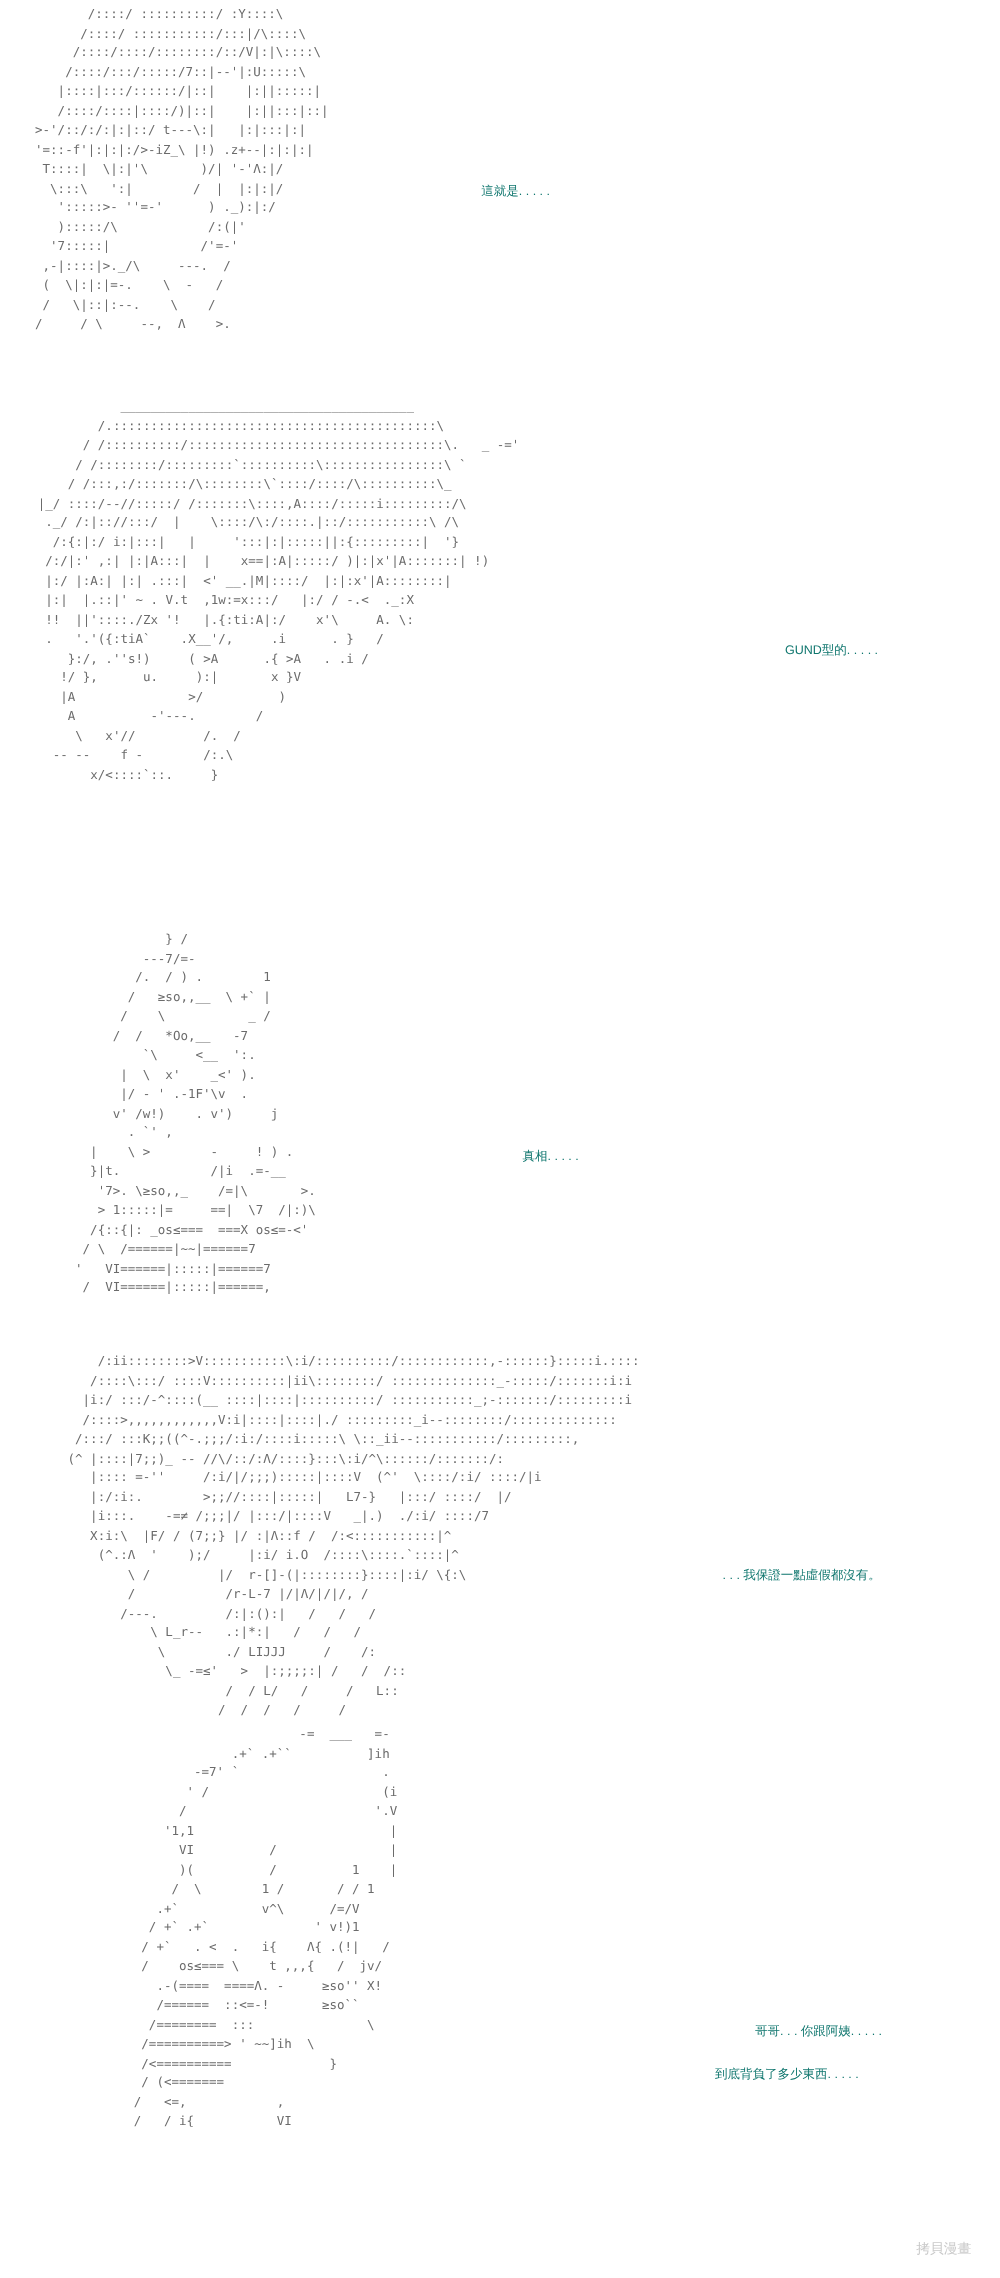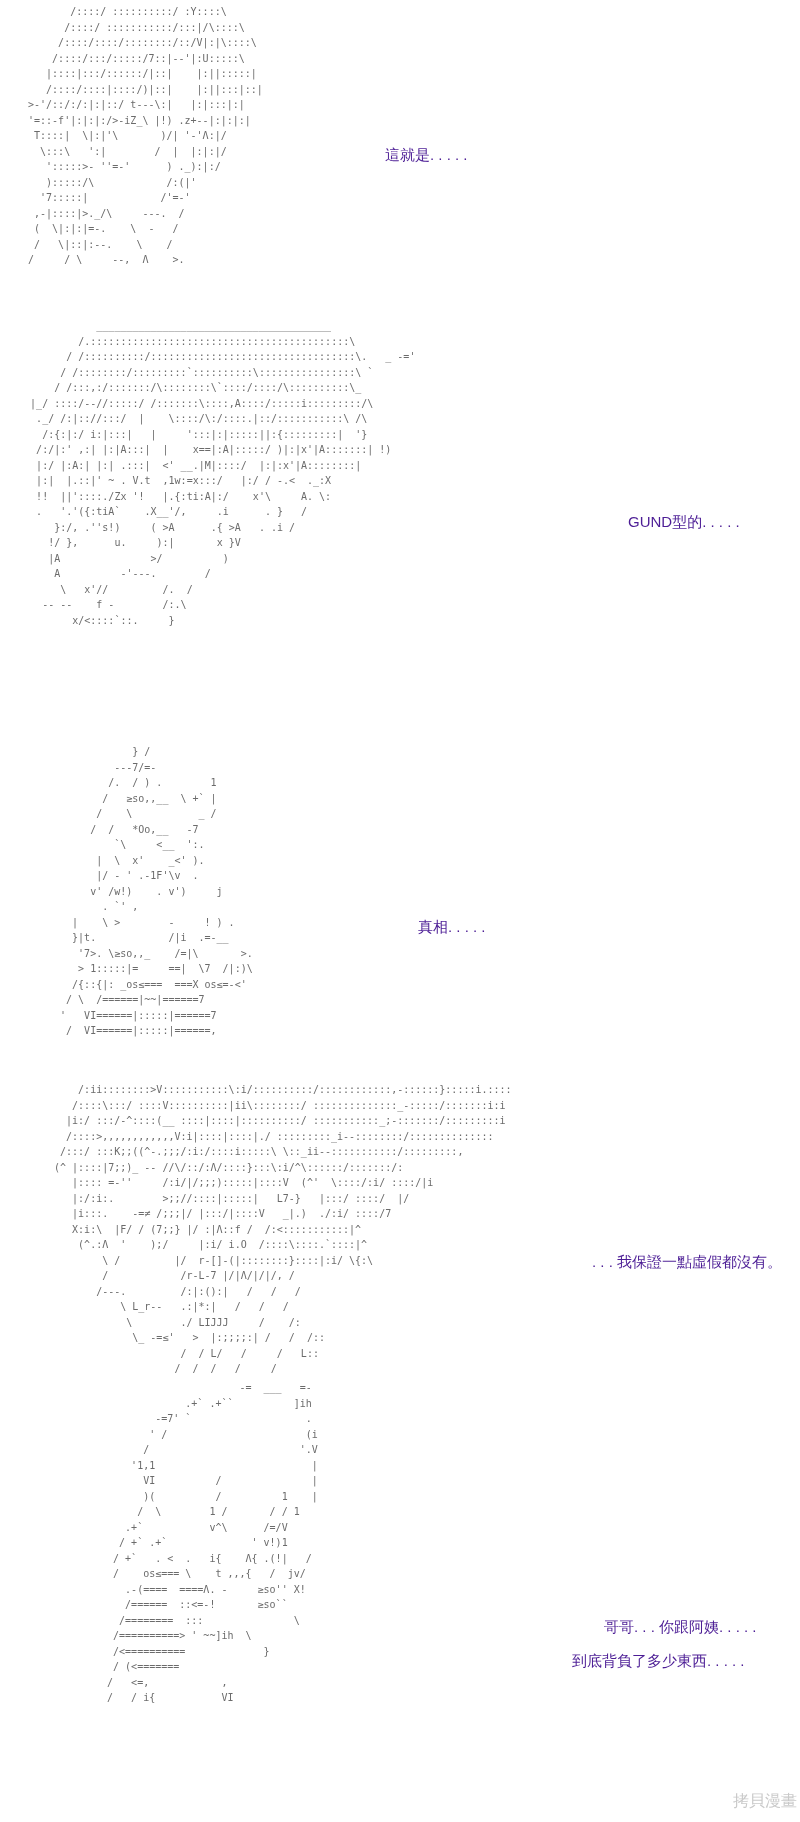--- a/index.html
+++ b/index.html
@@ -17,40 +17,40 @@
     font-family: "DejaVu Sans Mono", monospace;
     font-size: 10px;
     line-height: 15.5px;
     letter-spacing: 0;
     color: #6b6b6b;
     white-space: pre;
   }
   .cap {
     position: absolute;
     font-family: "Liberation Sans", sans-serif;
-    font-size: 15px;
-    color: #4c1d95;
+    font-size: 10px;
+    color: #0f766e;
     white-space: nowrap;
   }
   .watermark {
     position: absolute;
     font-family: "Liberation Sans", sans-serif;
-    font-size: 16px;
+    font-size: 11px;
     color: #c9c9c9;
     white-space: nowrap;
   }
   #panel1 { left: 22px;  top: 4px;    }
   #panel2 { left: 0;   top: 318px;  }
   #panel3 { left: 48px;  top: 744px;  }
   #panel4 { left: 48px;  top: 1082px; }
   #panel5 { left: 95px;  top: 1380px; }
   #cap1 { left: 385px; top: 146px;  }
   #cap2 { left: 600px; top: 513px; margin-left: 28px;  }
   #cap3 { left: 418px; top: 918px;  }
-  #cap4 { left: 592px; top: 1253px; }
+  #cap4 { left: 578px; top: 1253px; }
   #cap5a { left: 604px; top: 1618px; }
   #cap5b { left: 572px; top: 1652px; text-align: center; }
   #wm { left: 733px; top: 1791px; }
 </style>
 </head>
 <body>
 
 <div class="page">
 
   <pre class="aa" id="panel1">        /::::/ ::::::::::/ :Y::::\

